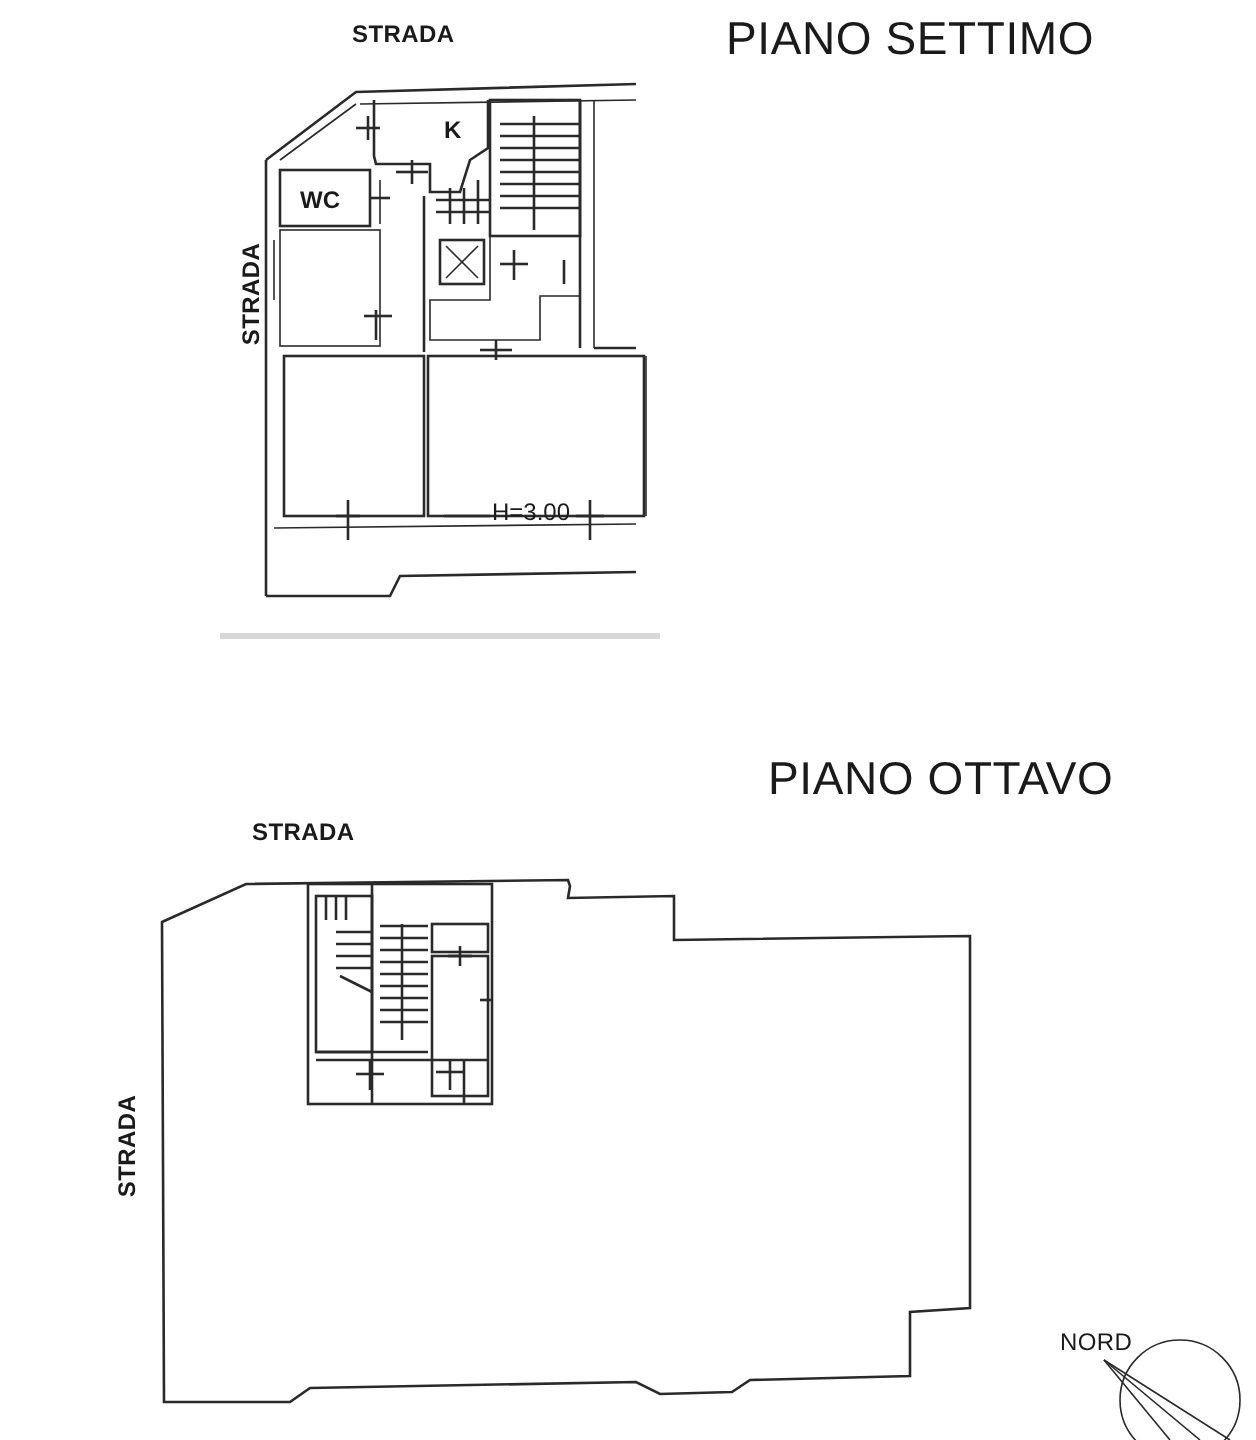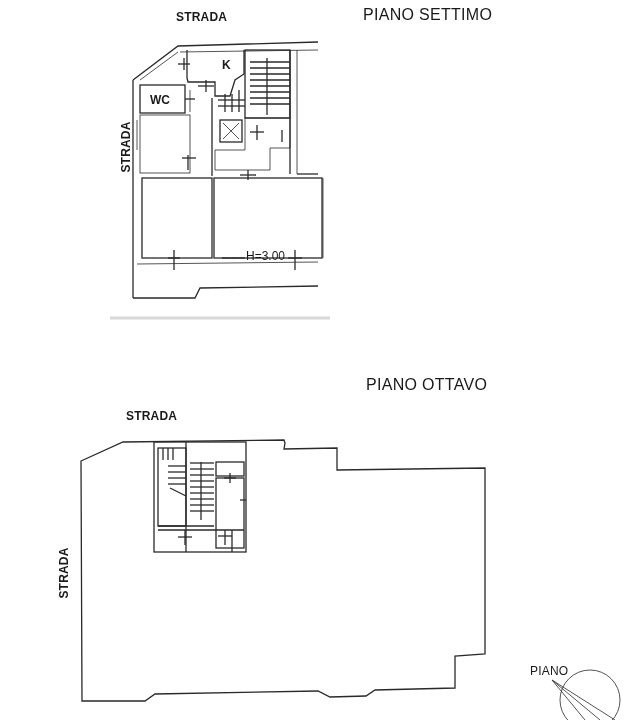--- a/index.html
+++ b/index.html
@@ -1,19 +1,19 @@
 <!DOCTYPE html>
 <html><head>
 <meta charset="utf-8">
 <style>
   html, body { margin: 0; padding: 0; background: #ffffff; }
   body { width: 628px; height: 720px; position: relative; overflow: hidden;
          font-family: "Liberation Sans", sans-serif; color: #1a1a1a; }
   .label { position: absolute; white-space: nowrap; }
-  .title { font-size: 16px; letter-spacing: 0.3px; }
+  .title { font-size: 23px; letter-spacing: 0.3px; }
   .street { font-size: 12px; font-weight: bold; letter-spacing: 0.2px; }
   .room { font-size: 12px; font-weight: bold; }
   .vert { transform: rotate(-90deg); transform-origin: center center; }
   svg.plan { position: absolute; left: 0; top: 0; }
   svg.plan path, svg.plan line, svg.plan rect, svg.plan polyline, svg.plan circle {
     fill: none; stroke: #2a2a2a; stroke-width: 1.3;
   }
   svg.plan .thin { stroke-width: 0.8; }
   svg.plan .faint { stroke: #d8d8d8; stroke-width: 3; }
 </style>
@@ -148,17 +148,17 @@
   <line x1="110" y1="318" x2="330" y2="318" class="faint"></line>
 </svg>
 
 <div class="label title" style="left:363px; top:6px;">PIANO SETTIMO</div>
 <div class="label street" style="left:176px; top:10px;">STRADA</div>
 <div class="label street vert" style="left:100px; top:140px;">STRADA</div>
 <div class="label room" style="left:222px; top:58px;">K</div>
 <div class="label room" style="left:150px; top:93px;">WC</div>
 <div class="label room" style="left:246px; top:214px; font-weight:normal;margin-top:35px;">H=3.00</div>
 
-<div class="label title" style="left:366px; top:376px;">PIANO OTTAVO</div>
+<div class="label title" style="left:384px; top:376px;">PIANO OTTAVO</div>
 <div class="label street" style="left:126px; top:409px;">STRADA</div>
 <div class="label street vert" style="left:38px; top:566px;">STRADA</div>
 
-<div class="label street" style="left:530px; top:664px; font-weight:normal;">PIANO</div>
+<div class="label street" style="left:530px; top:664px; font-weight:normal;">NORD</div>
 
 </body></html>

